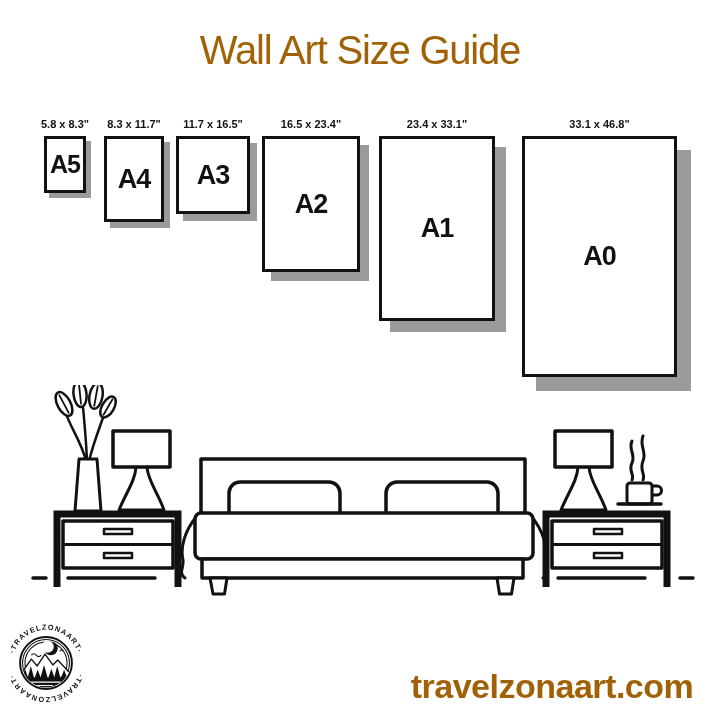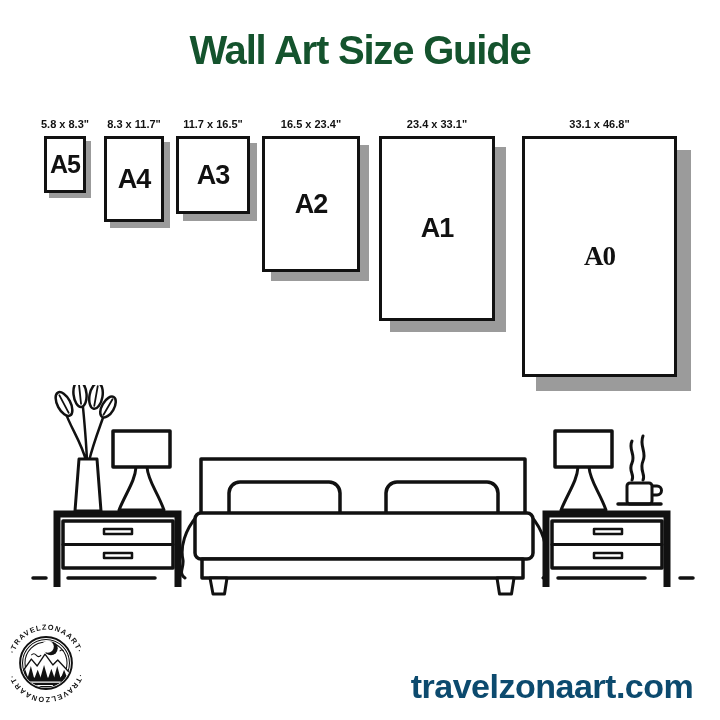--- a/index.html
+++ b/index.html
@@ -3,21 +3,21 @@
 <meta charset="utf-8">
 <style>
   * { margin:0; padding:0; box-sizing:border-box; }
   html,body { background:#ffffff; }
   .poster {
     position:relative; width:720px; height:720px; overflow:hidden;
     background:#ffffff; font-family:"Liberation Sans","DejaVu Sans",sans-serif; color:#111;
   }
   .title {
     position:absolute; left:0; right:0; top:28px; text-align:center;
-    font-size:40px; font-weight:700; letter-spacing:-1.2px; color:#14532d;
+    font-size:40px; font-weight:400; letter-spacing:-1.2px; color:#a16207;
   }
   
   .fgroup { position:absolute; }
   .dim-label {
     position:absolute; top:0; left:50%; transform:translateX(-50%);
     white-space:nowrap; font-size:11px; font-weight:700; color:#111;
   }
   .frame {
     position:absolute; left:0; top:18px; width:100%;
     background:#fff; border:3px solid #111;
@@ -28,29 +28,29 @@
   .g1 { left:104px; top:118px; width:60px;  }
   .g2 { left:176px; top:118px; width:74px;  }
   .g3 { left:262px; top:118px; width:98px;  }
   .g4 { left:379px; top:118px; width:116px; }
   .g5 { left:522px; top:118px; width:155px; }
   .g0 .frame { height:57px;  box-shadow:5px 5px 0 #9b9b9b; }
   .g1 .frame { height:86px;  box-shadow:6px 6px 0 #9b9b9b; }
   .g2 .frame { height:78px; box-shadow:7px 7px 0 #9b9b9b; }
   .g3 .frame { height:136px; box-shadow:9px 9px 0 #9b9b9b; }
   .g4 .frame { height:185px; box-shadow:11px 11px 0 #9b9b9b; }
-  .g5 .frame { height:241px; box-shadow:14px 14px 0 #9b9b9b;font-family:Liberation Serif, serif; }
+  .g5 .frame { height:241px; box-shadow:14px 14px 0 #9b9b9b; }
   .g0 .frame-name { font-size:25px; }
   
   .bedroom { position:absolute; left:20px; top:385px; width:680px; height:215px; }
   
   .logo { position:absolute; left:2px; top:619px; width:88px; height:88px; }
   .website {
     position:absolute; left:397px; top:667px; width:310px; text-align:center;
-    font-size:34px; font-weight:700; letter-spacing:-0.5px; color:#0c4a6e;
+    font-size:34px; font-weight:700; letter-spacing:-0.5px; color:#a16207;
   }
 </style>
 </head>
 <body>
 
 <div class="poster">
 
   <h1 class="title">Wall Art Size Guide</h1>
 
   <div>

